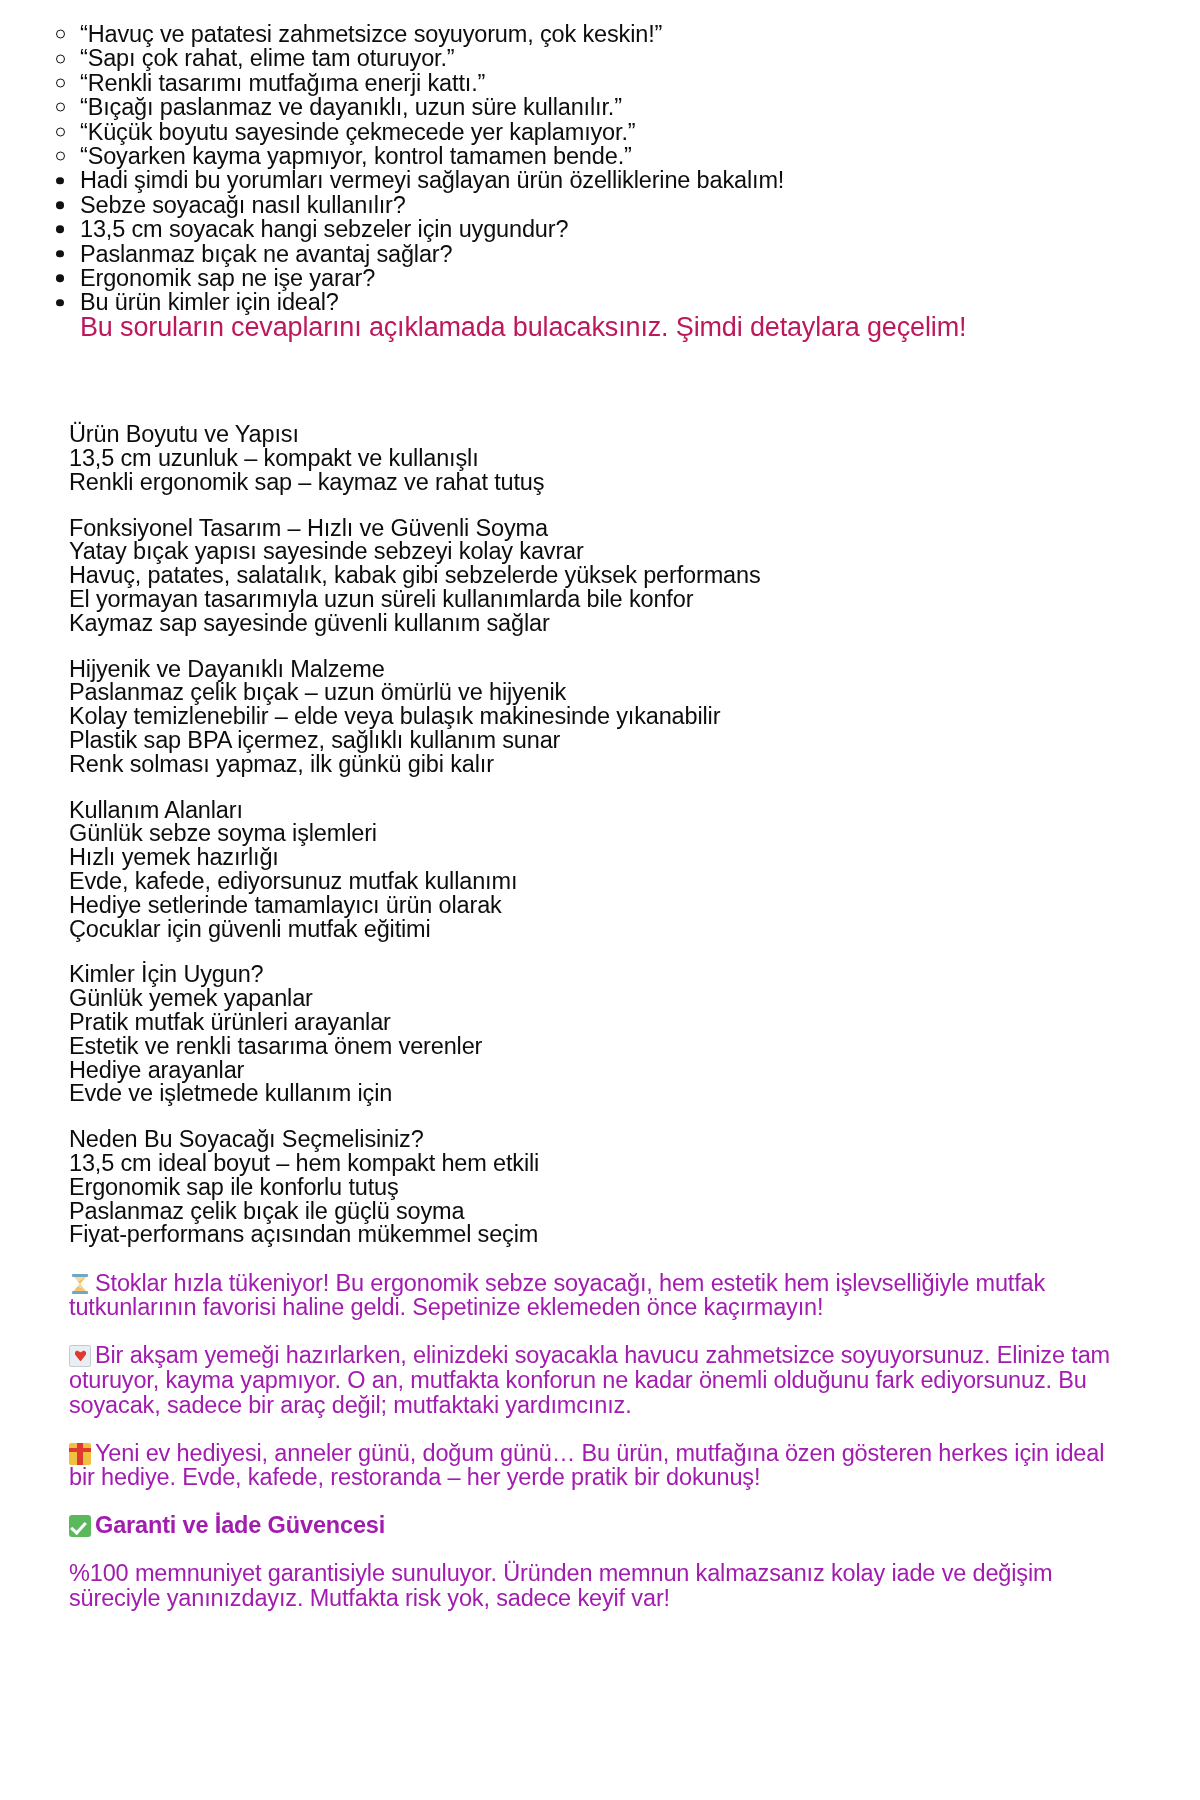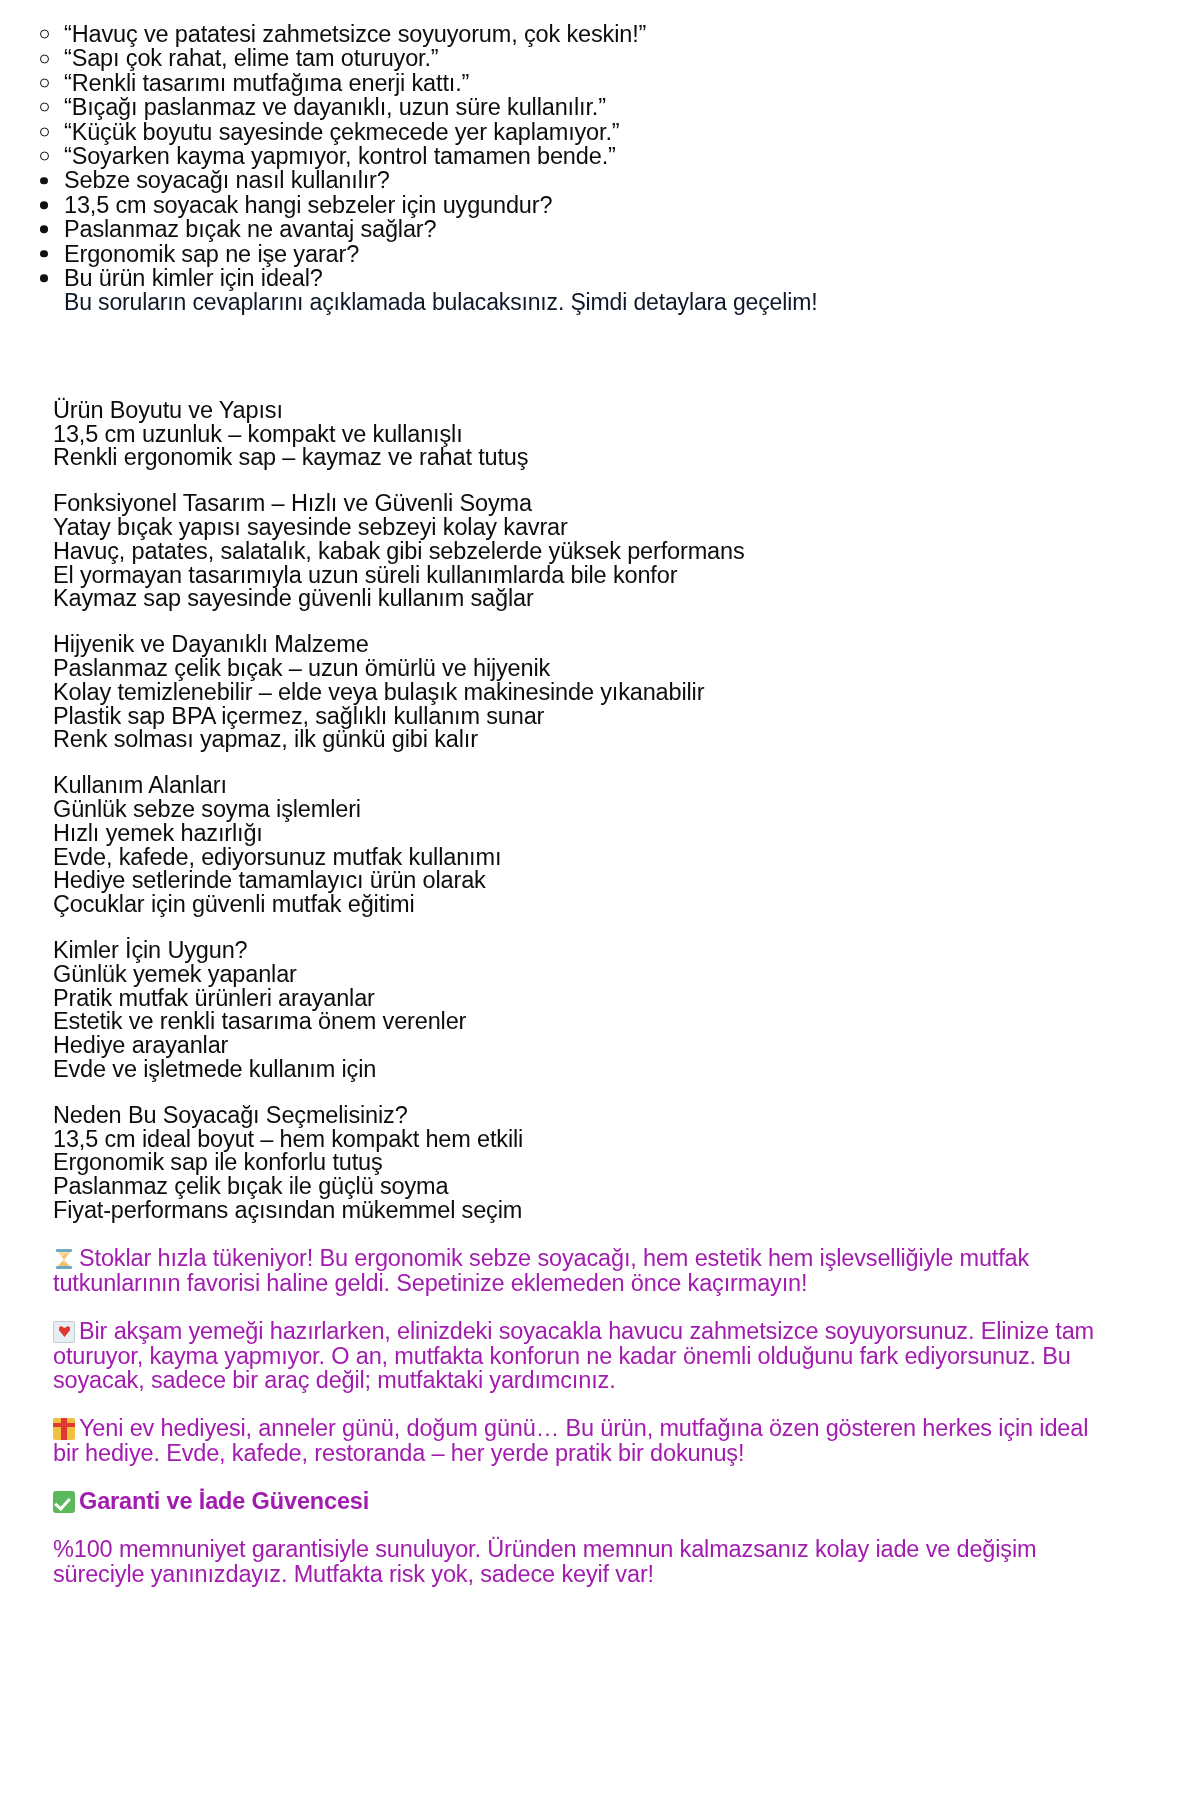--- a/index.html
+++ b/index.html
@@ -15,21 +15,21 @@
     font-family: "Liberation Sans", "DejaVu Sans", sans-serif;
     color: #111111;
     -webkit-font-smoothing: antialiased;
   }
 
   .page {
     position: relative;
     width: 1200px;
     height: 1800px;
     box-sizing: border-box;
-    padding: 22px 60px 0 20px;
+    padding: 22px 60px 0 36px;
   }
 
   
   .bullet-list {
     list-style: none;
     margin: 0;
     padding: 0;
   }
   .bullet-item {
     position: relative;
@@ -57,25 +57,25 @@
   }
   .bullet-item.solid .marker {
     width: 7.5px;
     height: 7.5px;
     border-radius: 50%;
     background: #111;
     left: 20px;
   }
   .bullet-note {
     padding-left: 44px;
-    font-size: 23px;
+    font-size: 27px;
     line-height: 24.4px;
     letter-spacing: -0.15px;
     white-space: nowrap;
-    color: #0f172a;
+    color: #be185d;
   }
 
   
   .gap-block { height: 84px; }
 
   
   .section {
     padding-left: 33px;
     margin-bottom: 22px;
   }
@@ -207,20 +207,24 @@
       <span class="marker"></span>
       <span>“Küçük boyutu sayesinde çekmecede yer kaplamıyor.”</span>
     </li>
     <li class="bullet-item hollow">
       <span class="marker"></span>
       <span>“Soyarken kayma yapmıyor, kontrol tamamen bende.”</span>
     </li>
 
     <li class="bullet-item solid">
       <span class="marker"></span>
+      <span>Hadi şimdi bu yorumları vermeyi sağlayan ürün özelliklerine bakalım!</span>
+    </li>
+    <li class="bullet-item solid">
+      <span class="marker"></span>
       <span>Sebze soyacağı nasıl kullanılır?</span>
     </li>
     <li class="bullet-item solid">
       <span class="marker"></span>
       <span>13,5 cm soyacak hangi sebzeler için uygundur?</span>
     </li>
     <li class="bullet-item solid">
       <span class="marker"></span>
       <span>Paslanmaz bıçak ne avantaj sağlar?</span>
     </li>

